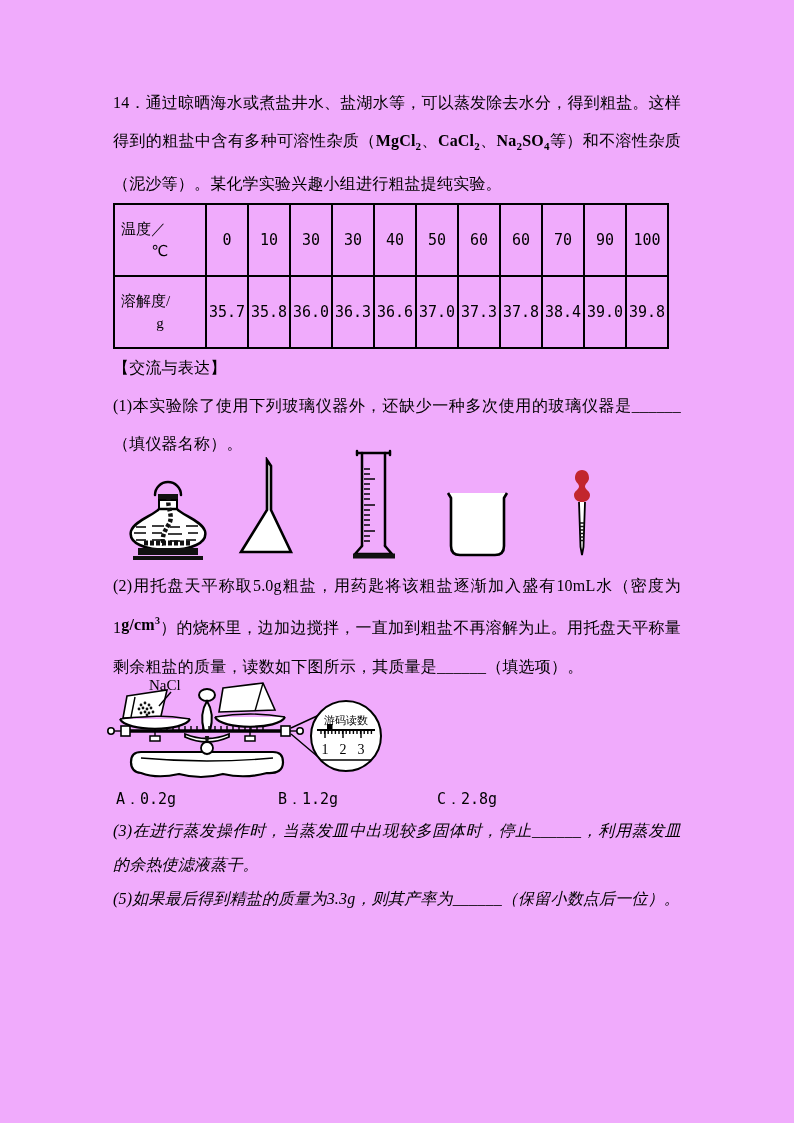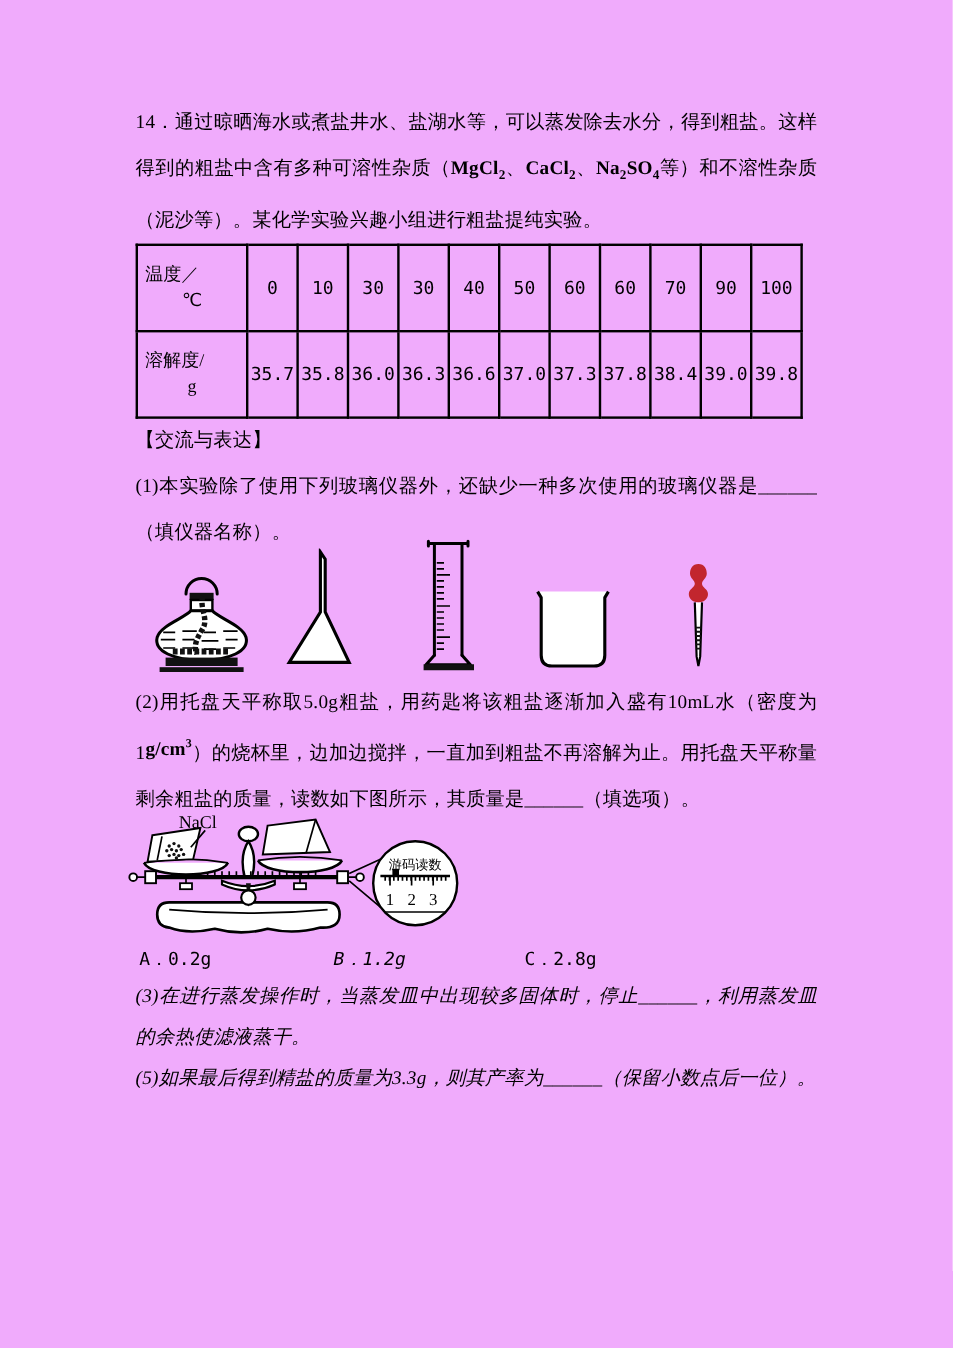--- a/index.html
+++ b/index.html
@@ -34,21 +34,21 @@
   table.sol td.lab { width:92px; font-size:15px;border-radius:25px; }
   table.sol td.lab .l1 { display:block; text-align:left; padding-left:6px; line-height:22px; }
   table.sol td.lab .l2 { display:block; text-align:center; line-height:22px; }
   .num { font-family:"DejaVu Sans Mono","Liberation Mono",monospace; font-size:14px; }
   .figures { position:relative; height:116px; margin-top:-12px; }
   .figures svg { position:absolute; bottom:4px; }
   .balance-wrap { position:relative; height:108px; margin-top:-10px; }
   .balance-wrap svg { position:absolute; left:-8px; top:0; }
   .options { position:relative; height:30px; line-height:30px; font-size:15px; }
   .options span { position:absolute; font-family:"DejaVu Sans Mono","Liberation Mono",monospace; }
-  .opt-a { left:3px; } .opt-b { left:165px;font-style:italic; } .opt-c { left:324px; }
+  .opt-a { left:3px; } .opt-b { left:165px; } .opt-c { left:324px; }
   .t34 { line-height:34px;font-style:italic; }
   .mtneg8 { margin-top:-8px; }
   svg .ln { stroke:#000; fill:none; stroke-width:2.5; stroke-linejoin:round; stroke-linecap:round; }
   svg .lnthin { stroke:#000; fill:none; stroke-width:1.4; }
   svg .fw { fill:#ffffff; stroke:#000; }
 </style>
 </head>
 <body>
 
 <div class="page">

